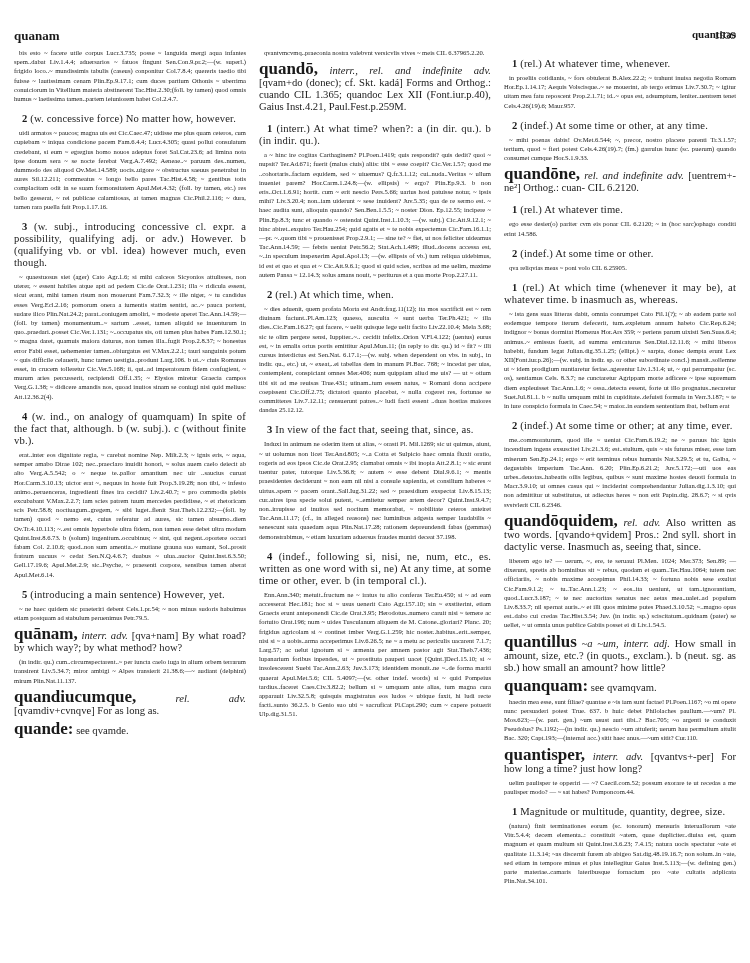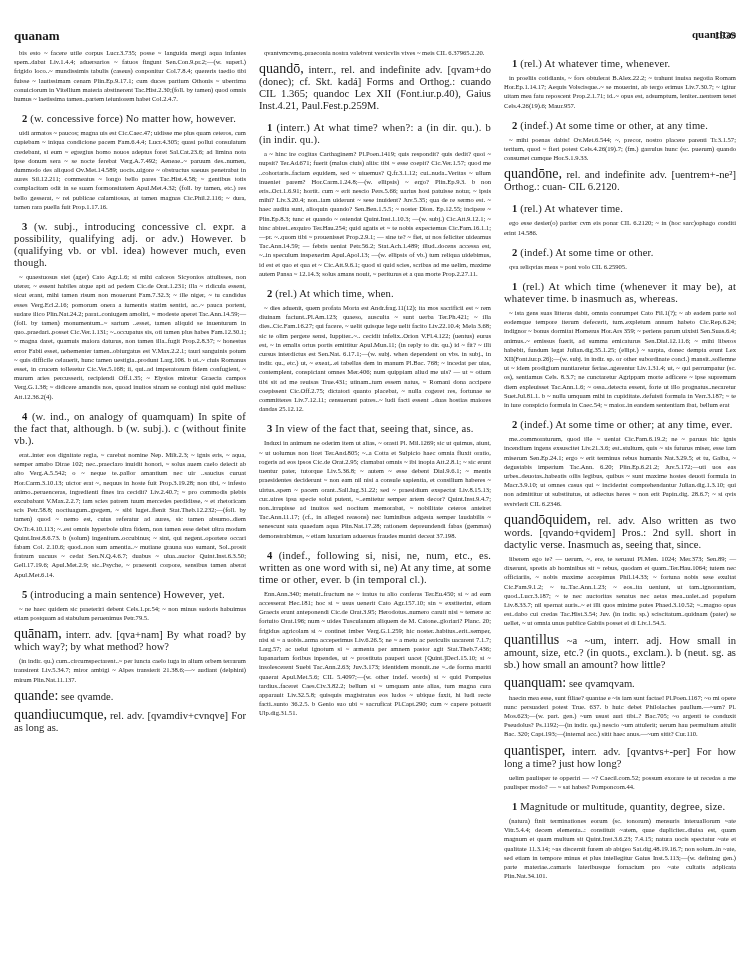--- a/index.html
+++ b/index.html
@@ -10,22 +10,22 @@
   .rh-center { position:absolute; left:0; right:0; top:1px; text-align:right; font-size:11px; font-family:"Liberation Serif", serif; }
   .rh-right { position:absolute; right:0; top:0; font-weight:bold; font-size:11px; font-family:"Liberation Serif", serif; }
   .col { position:absolute; top:48px; width:232px; }
   .col1 { left:14px; }
   .col2 { left:259px; }
   .col3 { left:504px; }
   .para { margin:0 0 3px 0; text-align:justify; font-family:"Liberation Serif", serif; }
   .quote { font-size:6.6px; line-height:9.2px; text-indent:5px; }
   .sense { font-size:10.6px; line-height:12px; margin-top:10px; text-indent:8px; letter-spacing:0.15px; }
   .headword { font-size:10.6px; line-height:12px; margin-top:6px; text-align:justify; }
-  .hw { font-weight:normal; font-size:14px; }
-  .gram { }
+  .hw { font-weight:bold; font-size:17px; }
+  .gram { font-style:italic; }
   .num { font-weight:bold; }
 </style>
 </head>
 <body>
 
 <div class="page">
   <div class="running-head">
     <span class="rh-left">quanam</span>
     <div class="rh-center">1539</div>
     <span class="rh-right">quantitas</span>
@@ -36,22 +36,22 @@
       <p class="para sense"><span class="num">2</span> (w. concessive force) No matter how, however.</p>
       <p class="para quote">uidi armatos ~ paucos; magna uis est Cic.Caec.47; uidisse me plus quam ceteros, cum cupiebam ~ iniqua condicione pacem Fam.6.4.4; Lucr.4.305; quasi pollui consulatum credebant, si eum ~ egregius homo nouos adeptus foret Sal.Cat.23.6; ad limina nota ipse donum sera ~ se nocte ferebat Verg.A.7.492; Aeneae..~ paruum des..numen, dummodo des aliquod Ov.Met.14.589; uocis..uigore ~ obstructus saeuus penetrabat in aures Sil.12.211; commeatus ~ longo bello pares Tac.Hist.4.58; ~ gentibus totis complacitam odit in se suam formonsitatem Apul.Met.4.32; (foll. by tamen, etc.) res bello gesserat, ~ rei publicae calamitosas, at tamen magnas Cic.Phil.2.116; ~ dura, tamen rara puella fuit Prop.1.17.16.</p>
       <p class="para sense"><span class="num">3</span> (w. subj., introducing concessive cl. expr. a possibility, qualifying adj. or adv.) However. b (qualifying vb. or vbl. idea) however much, even though.</p>
       <p class="para quote">~ quaestuosus siet (ager) Cato Agr.1.6; si mihi calceos Sicyonios attulisses, non uterer, ~ essent habiles atque apti ad pedem Cic.de Orat.1.231; illa ~ ridicula essent, sicut erant, mihi tamen risum non mouerunt Fam.7.32.3; ~ ille niger, ~ tu candidus esses Verg.Ecl.2.16; pomorum onera a iumentis statim sentiri, ac..~ pauca portent, sudare ilico Plin.Nat.24.2; parat..coniugem amoliri, ~ modeste aperet Tac.Ann.14.59;—(foll. by tamen) monumentum..~ sartum ..esset, tamen aliquid se inuenturum in quo..praedari..posset Cic.Ver.1.131; ~..occupatus sis, oti tamen plus habes Fam.12.30.1; ~ magna daret, quamuis maiora daturus, non tamen illa..fugit Prop.2.8.37; ~ honestus error Fabii esset, uehementer tamen..obiurgatus est V.Max.2.2.1; tauri sanguinis potum ~ quis difficile celauerit, hunc tamen uestigia..produnt Larg.106. b ut..~ ciuis Romanus esset, in crucem tolleretur Cic.Ver.5.168; ii, qui..ad imperatorum fidem confugient, ~ murum aries percusserit, recipiendi Off.1.35; ~ Elysios miretur Graecia campos Verg.G.1.38; ~ didicere amandis nos, quoad inuitos sinam se coniugi nisi quid meliusc Att.12.36.2(4).</p>
       <p class="para sense"><span class="num">4</span> (w. ind., on analogy of quamquam) In spite of the fact that, although. b (w. subj.). c (without finite vb.).</p>
       <p class="para quote">erat..inter eos dignitate regia, ~ carebat nomine Nep. Milt.2.3; ~ ignis eris, ~ aqua, semper amabo Dirae 102; nec..praeclaro inuidit honori, ~ solus auem caelo deiecit ab alto Verg.A.5.542; o ~ neque te..pallor amantium nec uir ..saucius curuat Hor.Carm.3.10.13; uictor erat ~, nequus in hoste fuit Prop.3.19.28; non tibi, ~ infesto animo..peruenceras, ingredienti fines ira cecidit? Liv.2.40.7; ~ pro commodis plebis excubabant V.Max.2.2.7; iam scies patrem tuum mercedes perdidisse, ~ et rhetoricam scis Petr.58.8; noctiuagum..gregem, ~ sibi luget..flenit Stat.Theb.12.232;—(foll. by tamen) quod ~ nemo est, cuius referatur ad aures, sic tamen absumo..diem Ov.Tr.4.10.113; ~..est omnis hyperbole ultra fidem, non tamen esse debet ultra modum Quint.Inst.8.6.73. b (solum) ingenitum..occubinus; ~ sint, qui negent..oportere occari fabam Col. 2.10.6; quod..non sum amentia..~ mutiane grauna suo sumant, Sol..prosit fratrum uacuus ~ cedat Sen.N.Q.4.6.7; duabus ~ ulua..auctor Quint.Inst.6.3.50; Gell.17.19.6; Apul.Met.2.9; sic..Psyche, ~ praesenti corpore, sensibus tamen aberat Apul.Met.6.14.</p>
       <p class="para sense"><span class="num">5</span> (introducing a main sentence) However, yet.</p>
       <p class="para quote">~ ne haec quidem sic praeteriri debent Cels.1.pr.54; ~ non minus sudoris habuimus etiam postquam ad stabulum peruenimus Petr.79.5.</p>
       <p class="para headword"><span class="hw">quānam,</span> <span class="gram">interr. adv.</span> <span>[qva+nam]</span> <span>By what road? by which way?; by what method? how?</span></p>
       <p class="para quote">(in indir. qu.) cum..circumspectarent..~ per iuncta caelo iuga in alium orbem terrarum transirent Liv.5.34.7; miror ambigi ~ Alpes transierit 21.38.6;—~ audiant (delphini) mirum Plin.Nat.11.137.</p>
+      <p class="para headword"><span class="hw">quandiucumque,</span> <span class="gram">rel. adv.</span> <span>[qvamdiv+cvnqve]</span> <span>For as long as.</span></p>
       <p class="para headword"><span class="hw">quande:</span> <span>see qvamde.</span></p>
-      <p class="para headword"><span class="hw">quandiucumque,</span> <span class="gram">rel. adv.</span> <span>[qvamdiv+cvnqve]</span> <span>For as long as.</span></p>
     </div>
   <div class="col col2">
       <p class="para quote">qvantvmcvmq..praeconia nostra valebvnt versicvlis vives ~ meis CIL 6.37965.2.20.</p>
       <p class="para headword"><span class="hw">quandō,</span> <span class="gram">interr., rel. and indefinite adv.</span> <span>[qvam+do (donec); cf. Skt. kadá]</span> <span>Forms and Orthog.: cuando CIL 1.365; quandoc Lex XII (Font.iur.p.40), Gaius Inst.4.21, Paul.Fest.p.259M.</span></p>
       <p class="para sense"><span class="num">1</span> (interr.) At what time? when?: a (in dir. qu.). b (in indir. qu.).</p>
       <p class="para quote">a ~ hinc ire cogitas Carthaginem? Pl.Poen.1419; quis respondit? quis dedit? quoi ~ nupsit? Ter.Ad.671; fuerit (malus ciuis) aliis: tibi ~ esse coepit? Cic.Ver.1.57; quod me ..cohortaris..faciam equidem, sed ~ uiuemus? Q.fr.3.1.12; cui..nuda..Veritas ~ ullum inueniet parem? Hor.Carm.1.24.8;—(w. ellipsis) ~ ergo? Plin.Ep.9.3. b non eris..Oct.1.6.91; hortit. cum ~ erit nescio Pers.5.66; uarius hosi patuisse notur, ~ ipsis mihi? Liv.3.20.4; non..iam uiderunt ~ sese inuident? Juv.5.35; qua de re sermo est. ~ haec audita sunt, alioquin quando? Sen.Ben.1.5.5; ~ noster Dion. Ep.12.55; incipere ~ Plin.Ep.8.3; tunc et quando ~ ostendat Quint.Inst.1.10.3; —(w. subj.) Cic.Att.9.12.1; ~ hinc abiret..exquiro Ter.Hau.254; quid agatis et ~ te nobis expectemus Cic.Fam.16.1.1; —pr. ~..quom tibi ~ prouenisset Prop.2.9.1; — sine te? ~ fiet, ut nos feliciter uideamus Tac.Ann.14.59; — febris ueniat Petr.56.2; Stat.Ach.1.489; illud..docens accessa est, ~..in speculum inspexerim Apul.Apol.13; —(w. ellipsis of vb.) tum reliqua uidebimus, id est et quo et qua et ~ Cic.Att.9.6.1; quod si quid scies, scribas ad me uelim, maxime autem Pansa ~ 12.14.3; solus amans nouit, ~ periturus et a qua morte Prop.2.27.11.</p>
       <p class="para sense"><span class="num">2</span> (rel.) At which time, when.</p>
       <p class="para quote">~ dies aduenit, quem profata Morta est Andr.frag.11(12); ita mos sacrificii est ~ rem diuinam faciunt..Pl.Am.123; quaeso, ausculta ~ sunt uerba Ter.Ph.421; ~ illa dies..Cic.Fam.16.27; qui facere, ~ uelit quisque lege uelit facito Liv.22.10.4; Mela 3.68; sic te olim pergere sensi, Iuppiter..~.. cecidit infelix..Orion V.Fl.4.122; (uentus) eurus est, ~ in emalis ortus portis emittitur Apul.Mun.11; (in reply to dir. qu.) id ~ fit? ~ illi cursus interdictus est Sen.Nat. 6.17.1;—(w. subj. when dependent on vbs. in subj., in indir. qu., etc.) ut, ~ exeat,..ei tabellas dem in manum Pl.Bac. 768; ~ incedat per uias, contemplent, conspiciant omnes Mer.406; num quippiam aliud me uis? — ut ~ otium tibi sit ad me reuisas True.431; utinam..tum essem natus, ~ Romani dona accipere coepissent Cic.Off.2.75; dictatori quanto placebat, ~ nulla cogeret res, fortunae se committeres Liv.7.12.11; censuerunt patres..~ ludi facti essent ..duas hostias maiores dandas 25.12.12.</p>
       <p class="para sense"><span class="num">3</span> In view of the fact that, seeing that, since, as.</p>
       <p class="para quote">Induxi in animum ne oderim item ut alias, ~ orasti Pl. Mil.1269; sic ut quimus, aiunt, ~ ut uolumus non licet Ter.And.805; ~..a Cotta et Sulpicio haec omnia fluxit oratio, rogeris ad eos ipsos Cic.de Orat.2.95; clamabat omnis ~ ibi inopia Att.2.8.1; ~ sic erunt tuentur pater, tutorque Liv.5.36.8; ~ autem ~ esse debent Dial.9.6.1; ~ mentis praesidentes deciderunt ~ non eam nil nisi a consule sapientia, et consilium haberes ~ uirtus..spem ~ pacem orant..Sall.Iug.31.22; sed ~ praesidium exspectat Liv.8.15.13; cur..uires ipsa specie solui putent, ~..emitetur semper artem decor? Quint.Inst.9.4.7; non..irrupisse ad inuitos sed nocitum memorabat, ~ nobilitate ceteros anteiret Tac.Ann.11.17; (cf., in alleged reasons) nec luminibus adgesta semper laudabilis ~ senescunt sata quaedam aqua Plin.Nat.17.28; rationem depreundendi fabas (gemmas) demonstrabimus, ~ etiam luxuriam aduersus fraudes muniri deceat 37.198.</p>

